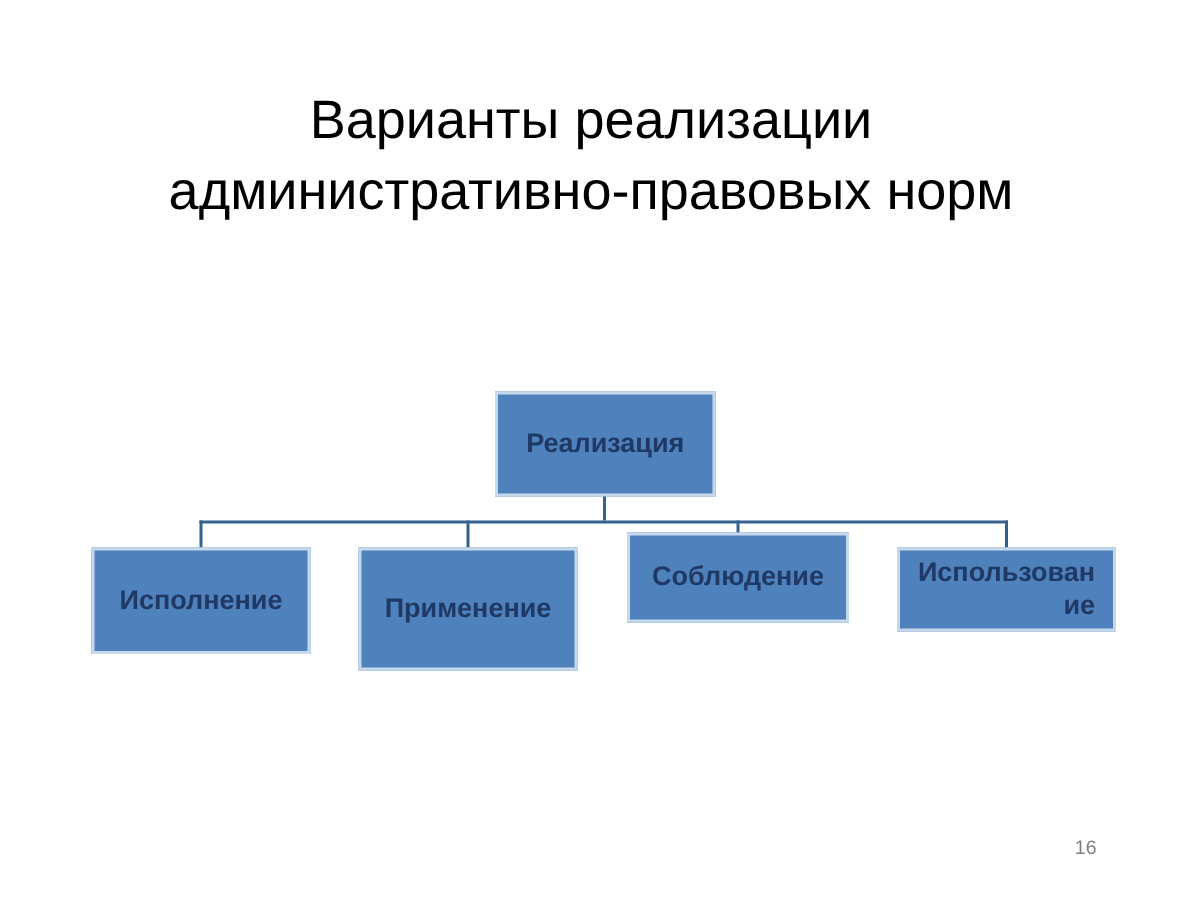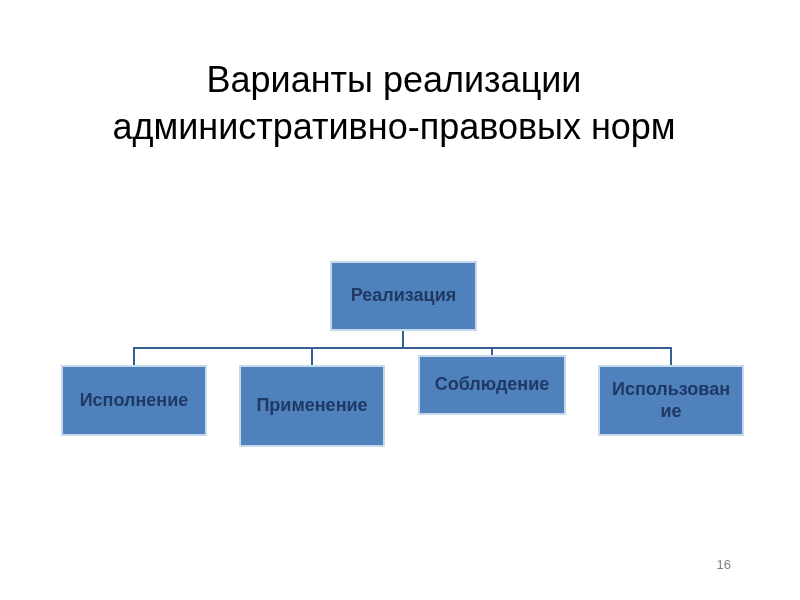--- a/index.html
+++ b/index.html
@@ -40,21 +40,21 @@
     display: flex;
     align-items: center;
     justify-content: center;
     text-align: center;
     white-space: pre-line;
   }
   .node-root   { left: 330px; top: 261px; width: 147px; height: 70px; }
   .node-c1     { left:  61px; top: 365px; width: 146px; height: 71px; }
   .node-c2     { left: 239px; top: 365px; width: 146px; height: 82px; }
   .node-c3     { left: 418px; top: 355px; width: 148px; height: 60px; }
-  .node-c4     { left: 598px; top: 365px; width: 146px; height: 71px; }
+  .node-c4     { left: 598px; top: 365px; width: 146px; height: 56px; text-align: right; }
   .connector {
     position: absolute;
     background: #35618f;
   }
   .conn-stem  { left: 402px; top: 331px; width: 2px;   height: 16px; }
   .conn-hbar  { left: 133px; top: 347px; width: 539px; height: 2px;  }
   .conn-drop  { top: 347px; width: 2px; height: 18px; }
   .conn-d1 { left: 133px; }
   .conn-d2 { left: 311px; }
   .conn-d3 { left: 491px; }

